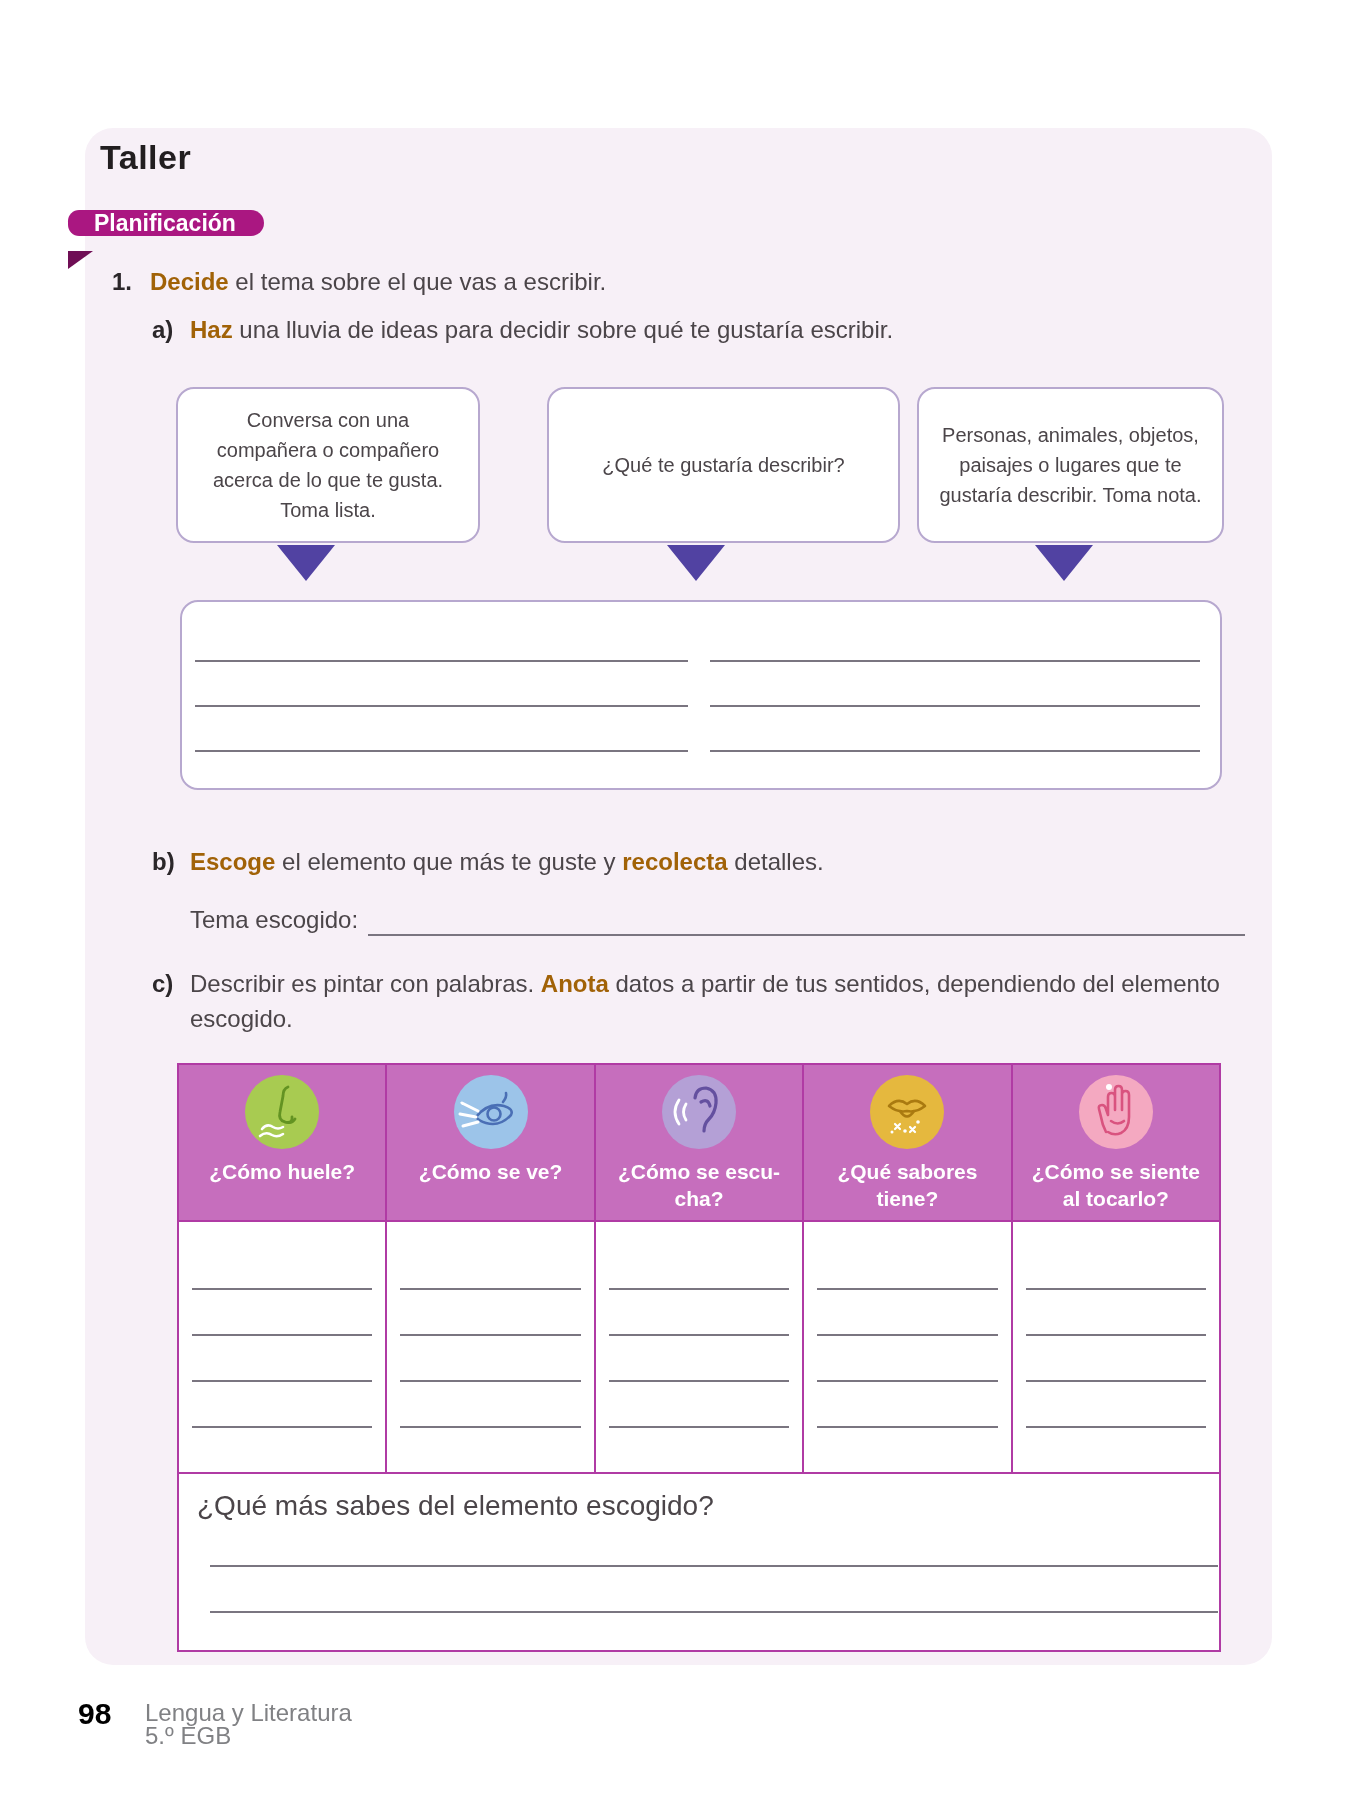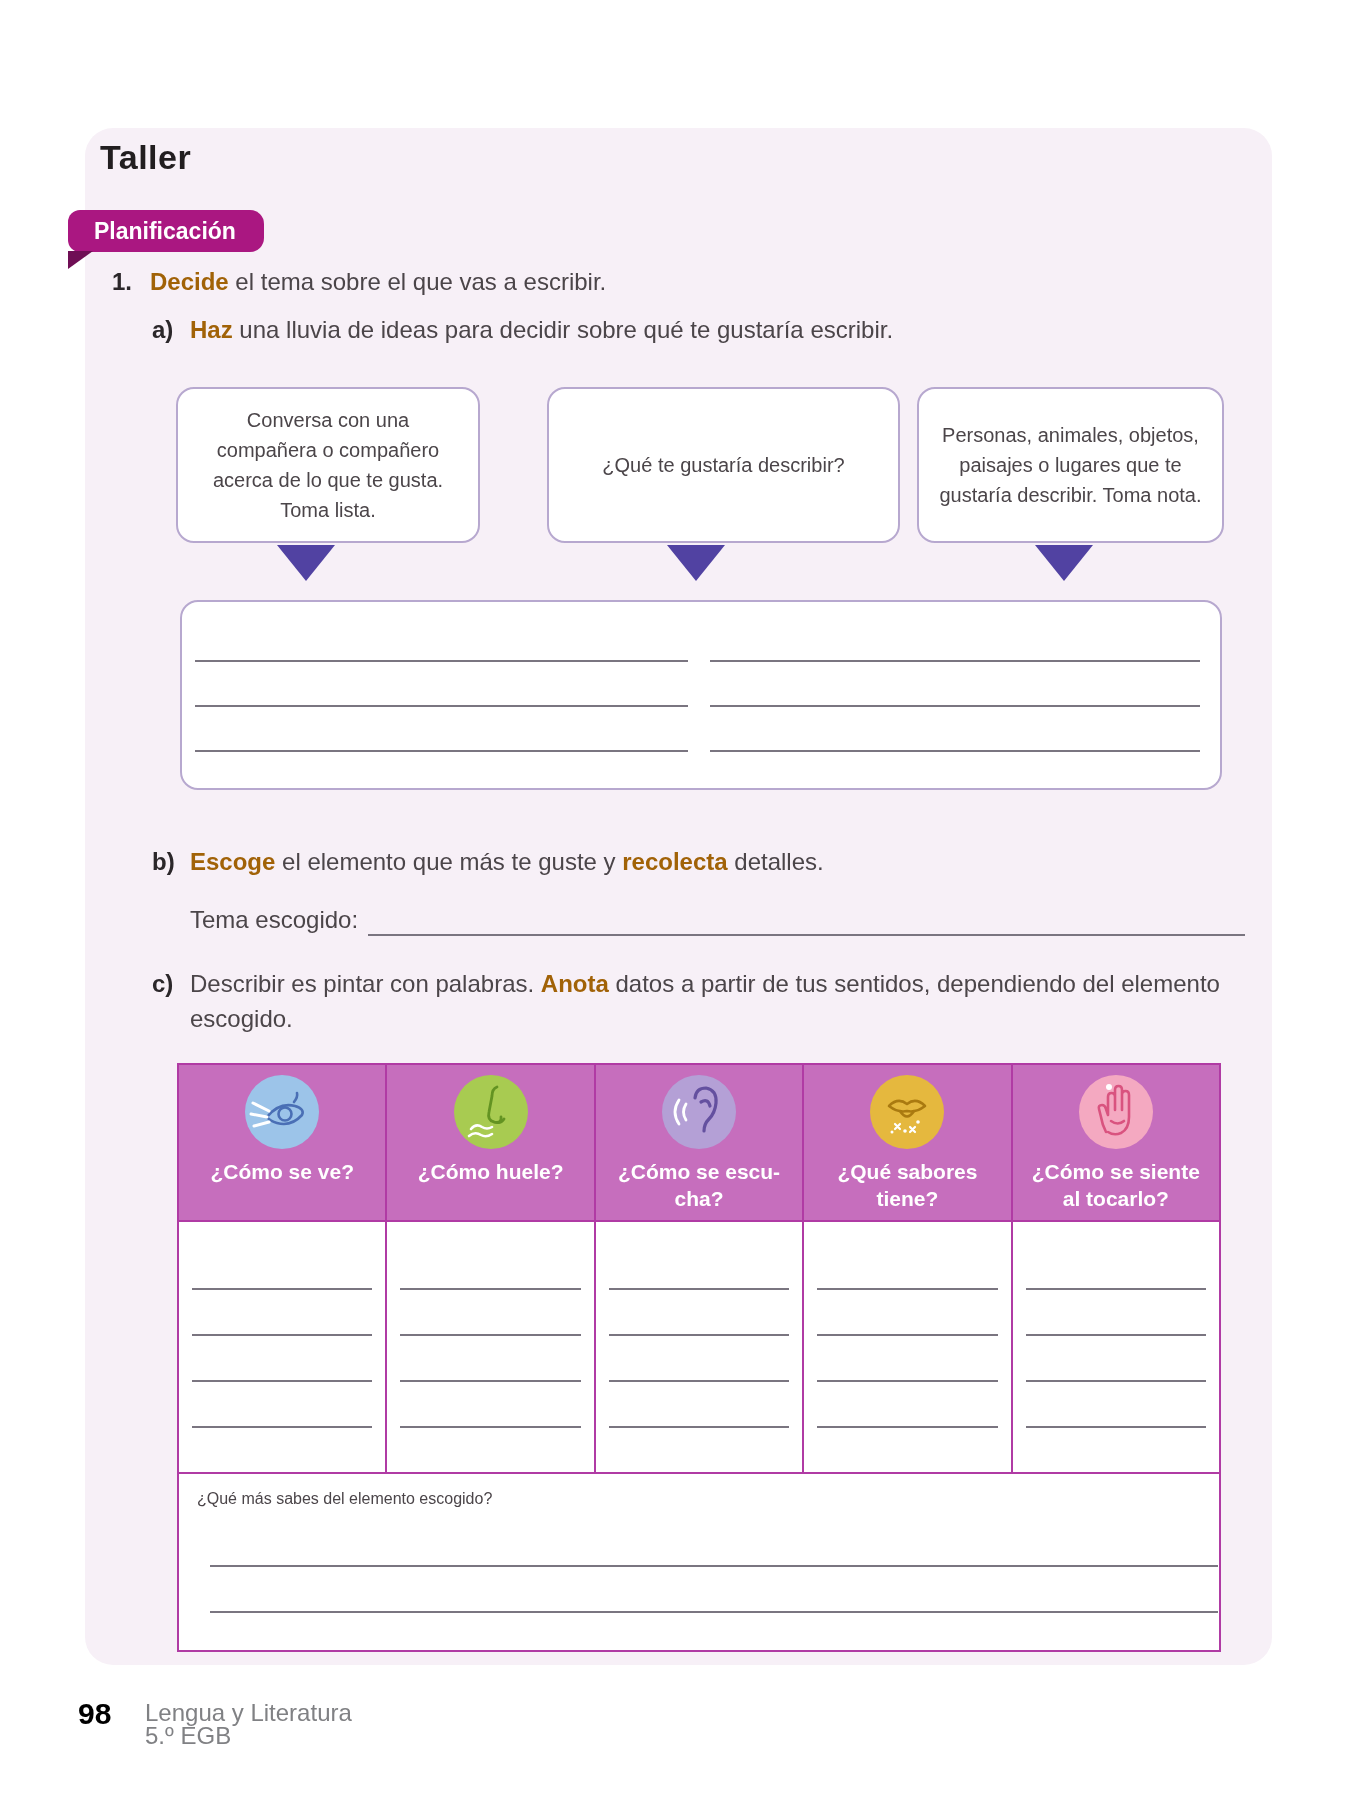--- a/index.html
+++ b/index.html
@@ -2,21 +2,21 @@
 <html><head>
 <meta charset="utf-8">
 <style>
   html,body{margin:0;padding:0;background:#ffffff;width:1350px;height:1800px;
     font-family:"Liberation Sans", sans-serif;position:relative;overflow:hidden;}
   .abs{position:absolute;}
   
   .panel{left:85px;top:128px;width:1187px;height:1537px;background:#f7f0f7;border-radius:28px;}
   .page-title{left:100px;top:138px;font-size:34px;font-weight:bold;color:#221e20;letter-spacing:.5px;}
   
-  .badge{left:68px;top:210px;height:42px;padding:0 28px 0 26px;background:#aa1781;color:#ffffff;
+  .badge{left:68px;top:210px;height:26px;padding:0 28px 0 26px;background:#aa1781;color:#ffffff;
     font-size:23px;font-weight:bold;border-radius:12px 14px 14px 12px;display:flex;align-items:center;}
   .badge-fold{left:68px;top:251px;width:0;height:0;border-top:18px solid #6f0e55;border-right:25px solid transparent;}
   
   .step{display:flex;font-size:24px;color:#4b4549;}
   .step .num{font-weight:bold;color:#2b272a;flex:0 0 38px;}
   .step b{color:#a16207;}
   .s1{left:112px;top:268px;width:1100px;}
   .sa{left:152px;top:316px;width:1080px;}
   .sb{left:152px;top:848px;width:1080px;}
   .sc{left:152px;top:966px;width:1080px;line-height:35px;}
@@ -50,21 +50,21 @@
   .thead .cell:last-child{border-right:none;}
   .icon-circle{width:74px;height:74px;}
   .hlabel{margin-top:9px;text-align:center;color:#ffffff;font-weight:bold;font-size:21px;line-height:27px;}
   .tbody{display:flex;height:250px;border-top:2px solid #b03ba4;}
   .tbody .cell{flex:1;border-right:2px solid #b03ba4;box-sizing:border-box;}
   .tbody .cell:last-child{border-right:none;}
   .wline{height:0;border-bottom:2px solid #7a7580;margin:0 13px;}
   .tbody .wline:first-child{margin-top:66px;}
   .tbody .wline + .wline{margin-top:44px;}
   .tfoot{border-top:2px solid #b03ba4;height:176px;position:relative;}
-  .tfoot .q{position:absolute;left:18px;top:16px;font-size:16px;color:#4b4549;}
+  .tfoot .q{position:absolute;left:18px;top:16px;font-size:28px;color:#4b4549;}
   .fl1{position:absolute;left:18px;width:1008px;top:91px;}
   .fl2{position:absolute;left:18px;width:1008px;top:137px;}
   
   .pagenum{left:78px;top:1697px;font-size:30px;font-weight:bold;color:#000000;}
   .fsub{left:145px;top:1701px;font-size:24px;color:#808184;line-height:23px;}
 </style>
 </head>
 <body>
 
 <div class="abs panel"></div>
@@ -123,56 +123,56 @@
 
 <div class="abs step sc">
   <span class="num">c)</span>
   <span><span>Describir es pintar con palabras. </span><b>Anota</b><span> datos a partir de tus sentidos, dependiendo del elemento escogido.</span></span>
 </div>
 
 <div class="abs stable">
   <div class="thead">
     <div class="cell">
       <svg class="icon-circle" viewBox="0 0 74 74">
+        <circle cx="37" cy="37" r="37" fill="#a8cb51"></circle>
+        <g fill="none" stroke="#639322" stroke-width="2.8" stroke-linecap="round">
+          <path d="M43 12 Q38 14 38 21 L35 37 Q33 45 40 47 Q48 49 47 42"></path>
+          <path d="M40 47 q7 2 10 -3"></path>
+        </g>
+        <g fill="none" stroke="#ffffff" stroke-width="2.6" stroke-linecap="round">
+          <path d="M17 54 q5 -6 11 -2 q5 3 10 0"></path>
+          <path d="M15 61 q6 -5 12 -1 q5 3 11 -1"></path>
+        </g>
+      </svg>
+      <div class="hlabel">
+        <div>¿Cómo huele?</div>
+          <div></div>
+      </div>
+    </div>
+    <div class="cell">
+      <svg class="icon-circle" viewBox="0 0 74 74">
         <circle cx="37" cy="37" r="37" fill="#9cc4e9"></circle>
         <g fill="none" stroke="#4a6fb5" stroke-width="2.6" stroke-linecap="round">
           <path d="M22 42 Q34 27 50 31 Q60 34 57 40 Q46 52 32 48 Q25 46 22 42 Z"></path>
           <circle cx="40" cy="39" r="6.5"></circle>
           <path d="M49 27 q4 -5 3 -9"></path>
         </g>
         <g stroke="#ffffff" stroke-width="3" stroke-linecap="round">
           <path d="M8 28 L24 36"></path>
             <path d="M6 39 L22 42"></path>
             <path d="M9 51 L24 47"></path>
         </g>
       </svg>
       <div class="hlabel">
         <div>¿Cómo se ve?</div>
           <div></div>
       </div>
     </div>
     <div class="cell">
       <svg class="icon-circle" viewBox="0 0 74 74">
-        <circle cx="37" cy="37" r="37" fill="#a8cb51"></circle>
-        <g fill="none" stroke="#639322" stroke-width="2.8" stroke-linecap="round">
-          <path d="M43 12 Q38 14 38 21 L35 37 Q33 45 40 47 Q48 49 47 42"></path>
-          <path d="M40 47 q7 2 10 -3"></path>
-        </g>
-        <g fill="none" stroke="#ffffff" stroke-width="2.6" stroke-linecap="round">
-          <path d="M17 54 q5 -6 11 -2 q5 3 10 0"></path>
-          <path d="M15 61 q6 -5 12 -1 q5 3 11 -1"></path>
-        </g>
-      </svg>
-      <div class="hlabel">
-        <div>¿Cómo huele?</div>
-          <div></div>
-      </div>
-    </div>
-    <div class="cell">
-      <svg class="icon-circle" viewBox="0 0 74 74">
         <circle cx="37" cy="37" r="37" fill="#b4a0d6"></circle>
         <g fill="none" stroke="#64509f" stroke-width="3.2" stroke-linecap="round">
           <path d="M33 23 Q34 13 44 13 Q55 15 54 28 Q53 38 47 44 Q42 49 42 56"></path>
           <path d="M39 27 Q46 23 48 31"></path>
         </g>
         <g fill="none" stroke="#ffffff" stroke-width="2.8" stroke-linecap="round">
           <path d="M24 29 q-5 8 0 16"></path>
           <path d="M17 25 q-8 12 0 24"></path>
         </g>
       </svg>

